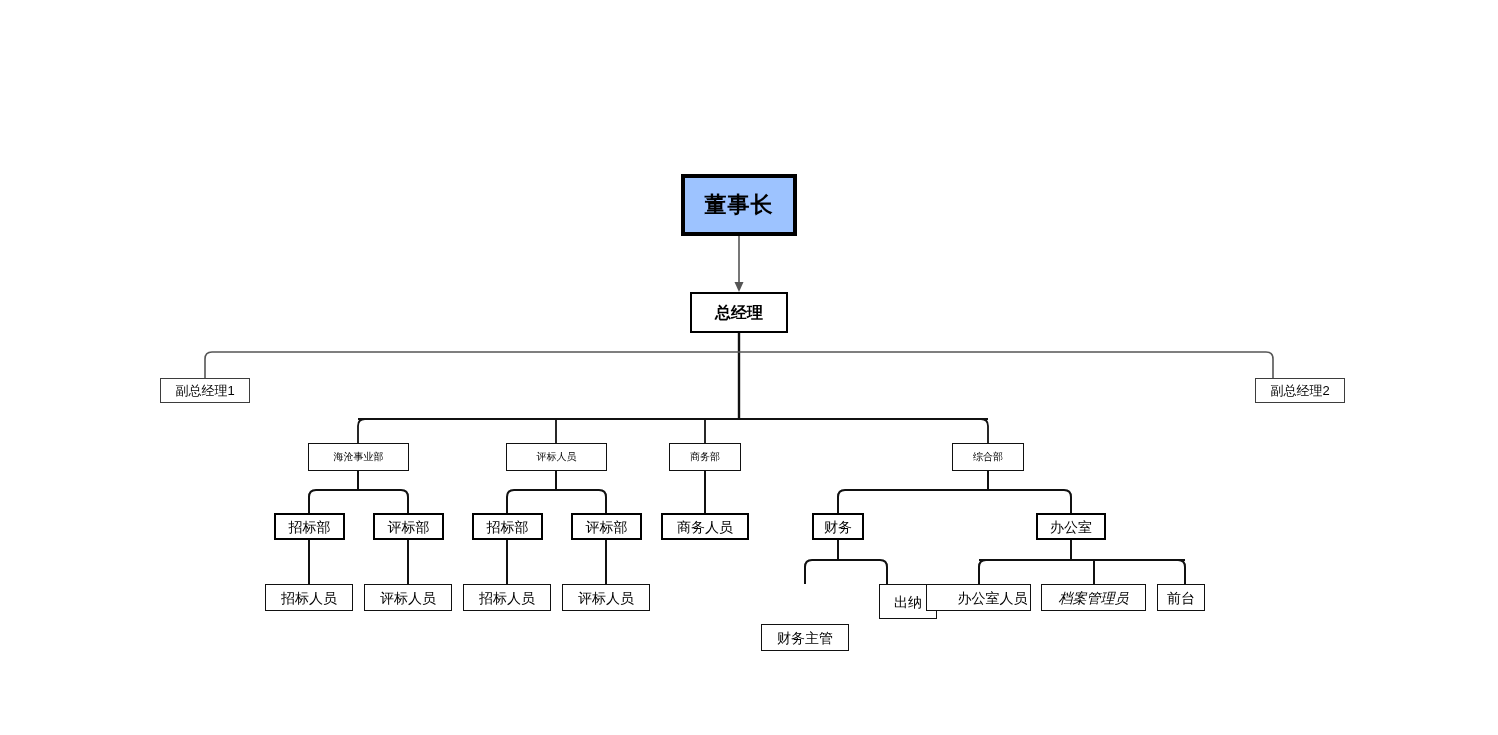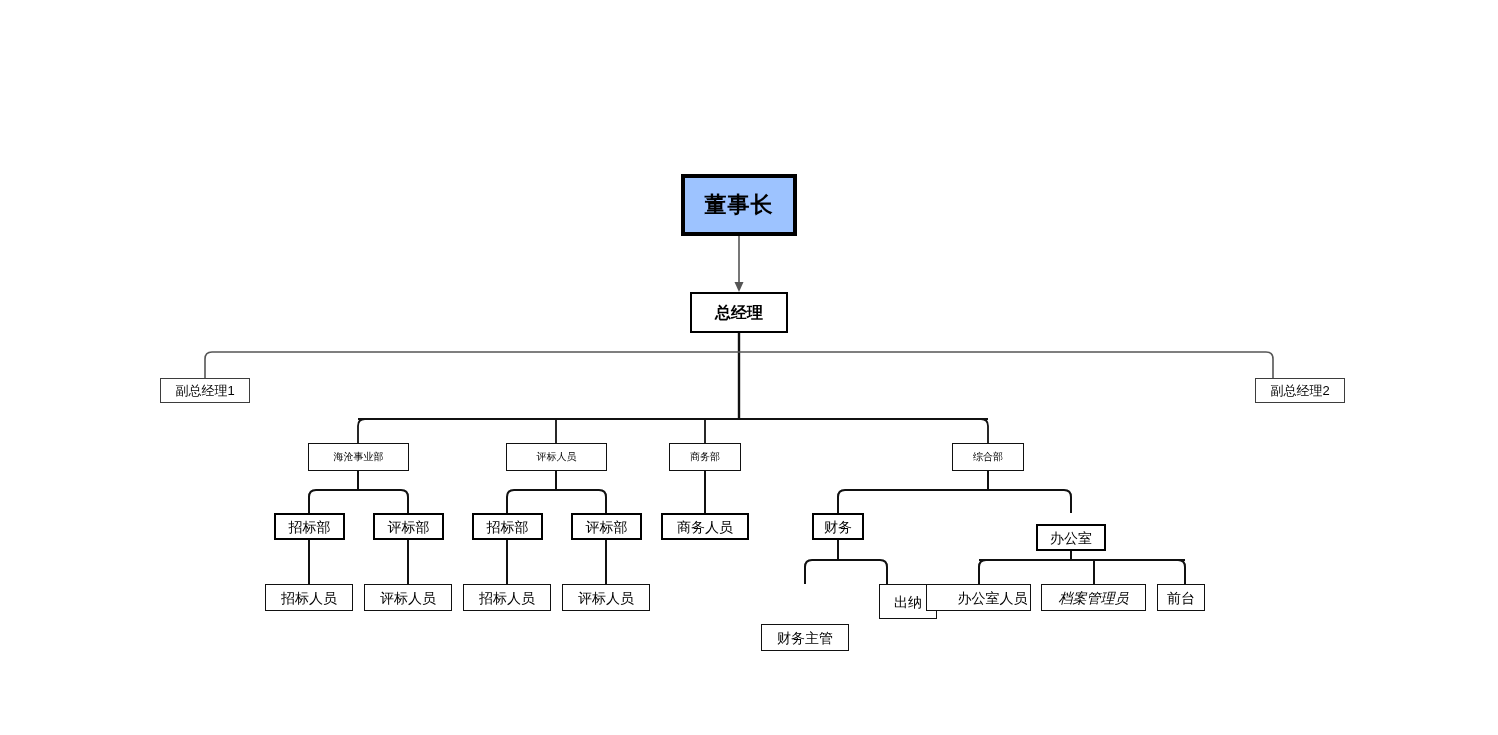--- a/index.html
+++ b/index.html
@@ -198,21 +198,21 @@
   </div>
 
   <div class="node lvl-sub" style="left:661px; top:513px; width:88px; height:27px;">
     <span class="node-label">商务人员</span>
   </div>
 
   <div class="node lvl-sub" style="left:812px; top:513px; width:52px; height:27px;">
     <span class="node-label">财务</span>
   </div>
 
-  <div class="node lvl-sub" style="left:1036px; top:513px; width:70px; height:27px;margin-top:11px;">
+  <div class="node lvl-sub" style="left:1036px; top:513px; width:70px; height:27px;">
     <span class="node-label">办公室</span>
   </div>
 
   <div class="node lvl-staff" style="left:265px; top:584px; width:88px; height:27px;">
     <span class="node-label">招标人员</span>
   </div>
 
   <div class="node lvl-staff" style="left:364px; top:584px; width:88px; height:27px;">
     <span class="node-label">评标人员</span>
   </div>

